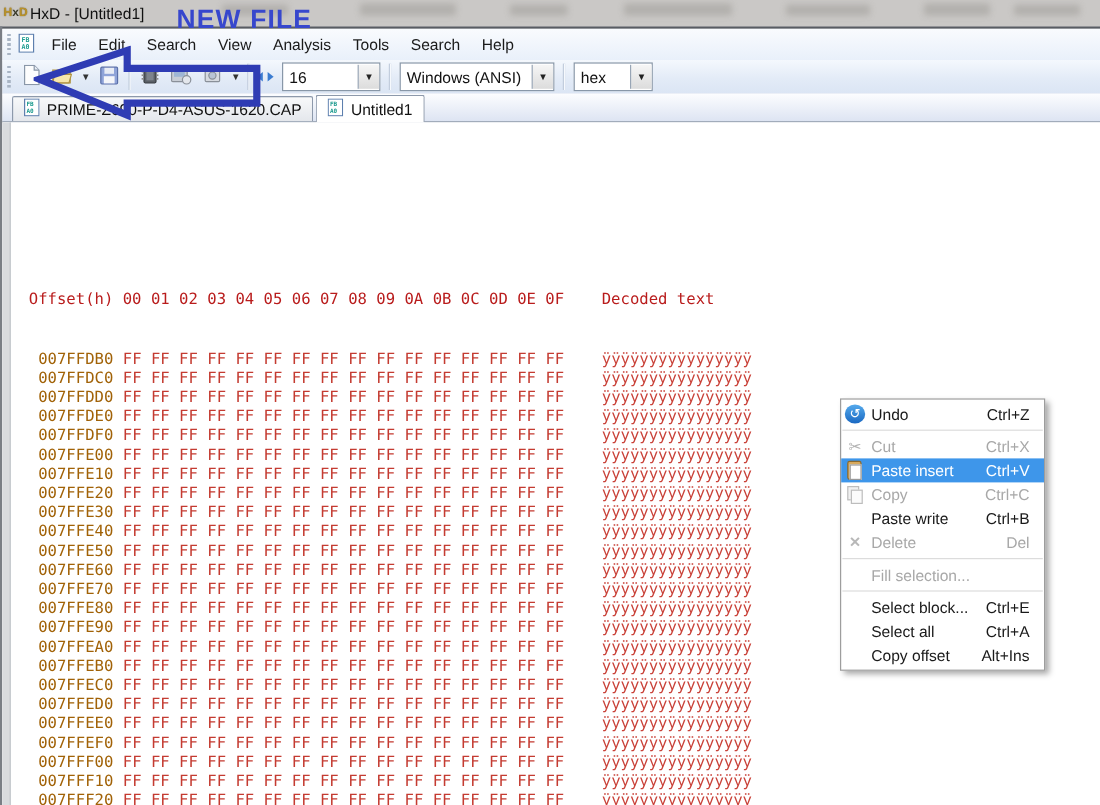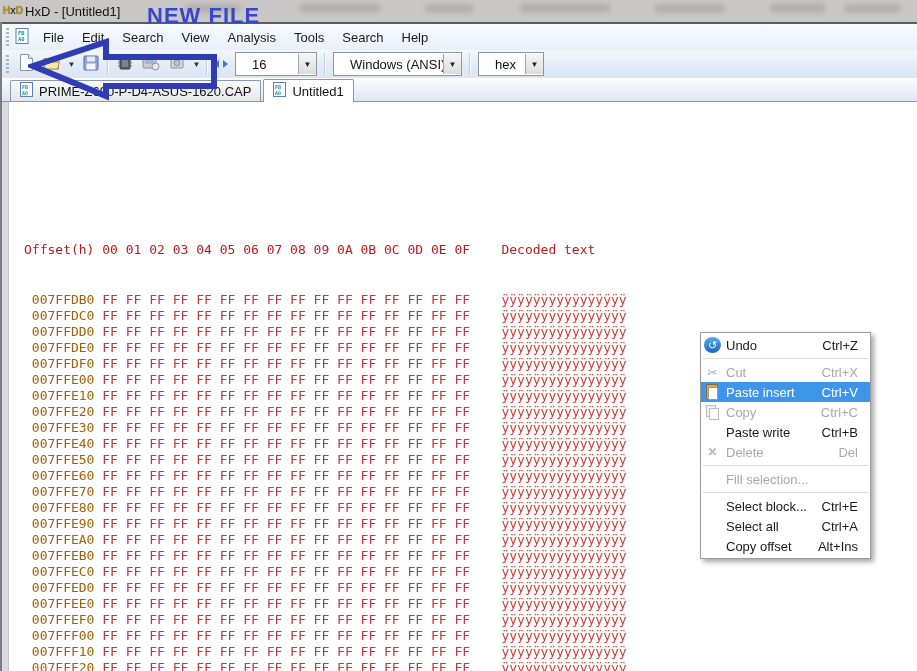--- a/index.html
+++ b/index.html
@@ -32,21 +32,21 @@
   .menu-item{padding:3px 9px;color:#1a1a1a;font-size:13px;border-radius:2px;}
 
   
   .toolbar{position:absolute;left:2px;top:50px;right:0;height:28px;
     background:linear-gradient(#f4f8fd 0%,#e3ebf7 55%,#dbe5f4 100%);
     border-bottom:1px solid #cfd9e8;display:flex;align-items:center;}
   .tb-btn{width:26px;height:24px;display:flex;align-items:center;justify-content:center;border-radius:2px;}
   .tb-drop{width:13px;height:24px;display:flex;align-items:center;justify-content:center;font-size:8px;color:#333;}
   .tb-sep{width:1px;height:22px;background:#c2cddd;border-right:1px solid #f6f9fd;margin:0 3px;}
   .combo{height:22px;background:#fff;border:1px solid #8897a8;display:flex;align-items:center;margin:0 4px;}
-  .combo-value{flex:1;padding-left:16px;font-size:13px;color:#111;white-space:nowrap;overflow:hidden;}
+  .combo-value{flex:1;padding-left:5px;font-size:13px;color:#111;white-space:nowrap;overflow:hidden;}
   .combo-btn{width:17px;height:20px;margin:0;border-left:1px solid #98a5b5;
     background:linear-gradient(#f6f6f6,#dcdcdc);display:flex;align-items:center;justify-content:center;
     font-size:8px;color:#222;}
 
   
   .tabstrip{position:absolute;left:2px;top:78px;right:0;height:23px;
     background:linear-gradient(#fcfdff,#dde4f2);border-bottom:1px solid #8d99ab;
     display:flex;align-items:flex-end;}
   .tab{display:flex;align-items:center;height:20px;padding:0 9px;margin-left:2px;
     border:1px solid #8d99ab;border-bottom:none;border-radius:2px 2px 0 0;

